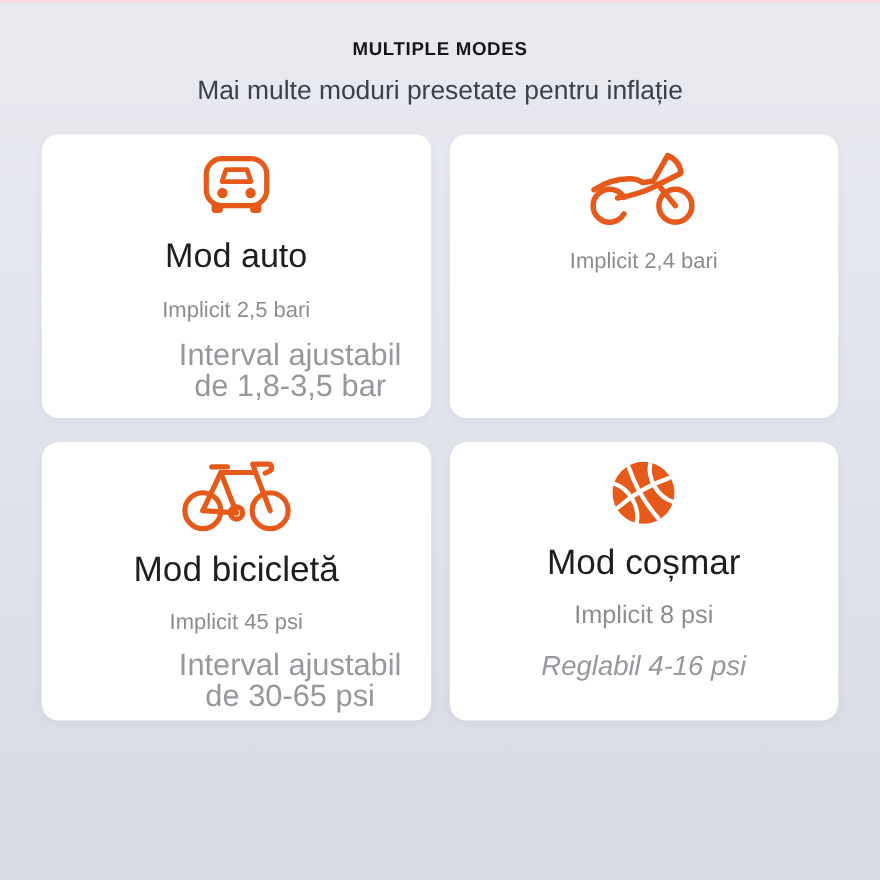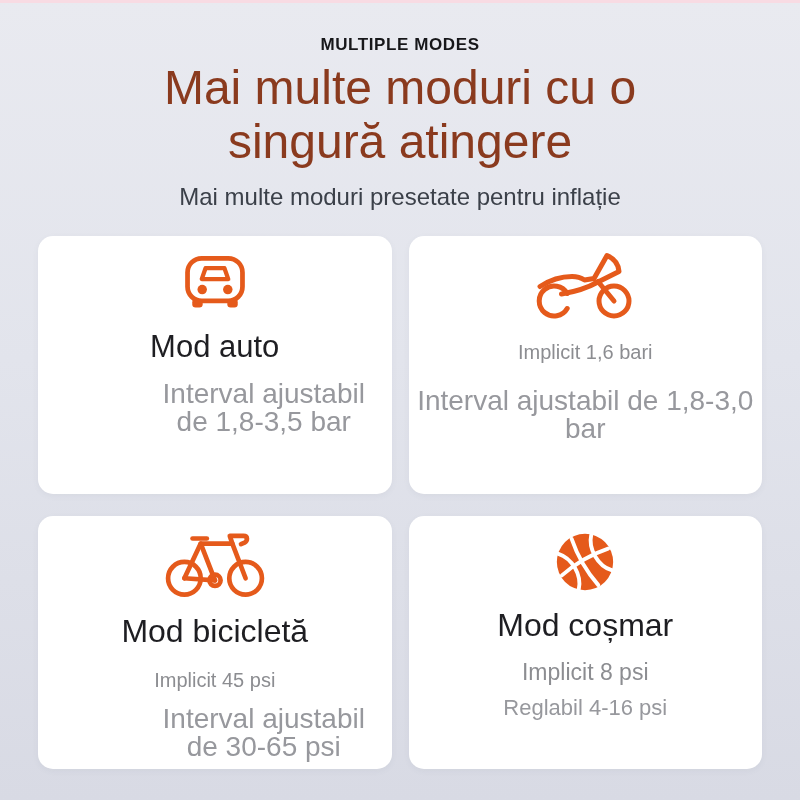--- a/index.html
+++ b/index.html
@@ -65,63 +65,62 @@
   .card-sub{
     margin-top:19px;
     font-size:20px;line-height:24px;color:var(--muted-1);
   }
   .card--ball .card-sub{font-size:23px;margin-top:17px;}
   .card-range{
     margin-top:15px;
     font-size:28px;line-height:28px;color:var(--muted-2);
   }
   .card--moto .card-range{margin-top:23px;}
-  .card--ball .card-range{font-size:22px;margin-top:10px;}
+  .card--ball .card-range{font-size:25px;margin-top:22px;font-style:italic;}
   .range-shifted{transform:translateX(49px);}
   .card--bike .card-range{margin-top:13px;}
 </style>
 </head>
 <body>
 
 <div class="top-strip"></div>
 
 <header>
   <div class="eyebrow">MULTIPLE MODES</div>
-  <h1 class="page-title"><span>Mai multe moduri cu o</span><br><span>singură atingere</span></h1>
   <div class="page-subtitle">Mai multe moduri presetate pentru inflație</div>
 </header>
 
 <section class="grid">
 
   <article class="card card--auto">
     <div class="icon-wrap">
       <svg width="72" height="64" viewBox="0 0 76 64" fill="none" stroke="currentColor" stroke-width="5" stroke-linecap="round" stroke-linejoin="round">
         <rect x="9" y="8" width="58" height="45" rx="15"></rect>
         <path d="M28 18.5 H48 L52 30 H24 Z" stroke-width="4.5"></path>
         <circle cx="24.5" cy="41" r="5" fill="currentColor" stroke="none"></circle>
         <circle cx="51.5" cy="41" r="5" fill="currentColor" stroke="none"></circle>
         <rect x="14" y="51" width="11" height="9" rx="3.5" fill="currentColor" stroke="none"></rect>
         <rect x="51" y="51" width="11" height="9" rx="3.5" fill="currentColor" stroke="none"></rect>
       </svg>
     </div>
     <h2 class="card-title">Mod auto</h2>
+    <p class="card-sub">Implicit 2,5 bari</p>
     <p class="card-range range-shifted"><span>Interval ajustabil</span><br><span>de 1,8-3,5 bar</span></p>
   </article>
 
   <article class="card card--moto">
     <div class="icon-wrap">
       <svg width="102" height="72" viewBox="0 0 100 72" fill="none" stroke="currentColor" stroke-width="5" stroke-linecap="round" stroke-linejoin="round">
         <circle cx="79" cy="52" r="15"></circle>
         <path d="M32.2 44.5 A15 15 0 1 0 32.2 59.5"></path>
         <path d="M5 37.5 C15 31 27 27.5 37 27.5 C42.5 27.5 46.5 29 49.5 31 L59 29.5 L72 6.5 C79 9.5 83.5 15.5 84 22.5 L63 33 C54 38 42 42.5 26.5 45"></path>
         <path d="M63 32.5 L79 52"></path>
       </svg>
     </div>
-    <p class="card-sub">Implicit 1,6 bari</p>
-    <p class="card-range">Interval ajustabil de 1,8-3,0 bar</p>
+    <p class="card-sub">Implicit 2,4 bari</p>
   </article>
 
   <article class="card card--bike">
     <div class="icon-wrap">
       <svg width="102" height="72" viewBox="0 0 100 70" fill="none" stroke="currentColor" stroke-width="4.6" stroke-linecap="round" stroke-linejoin="round">
         <circle cx="20" cy="48" r="16"></circle>
         <circle cx="80" cy="48" r="16"></circle>
         <circle cx="50" cy="50" r="5.5"></circle>
         <path d="M20 48 L36 14 L67 14 L80 48"></path>
         <path d="M36 14 L50 50"></path>

